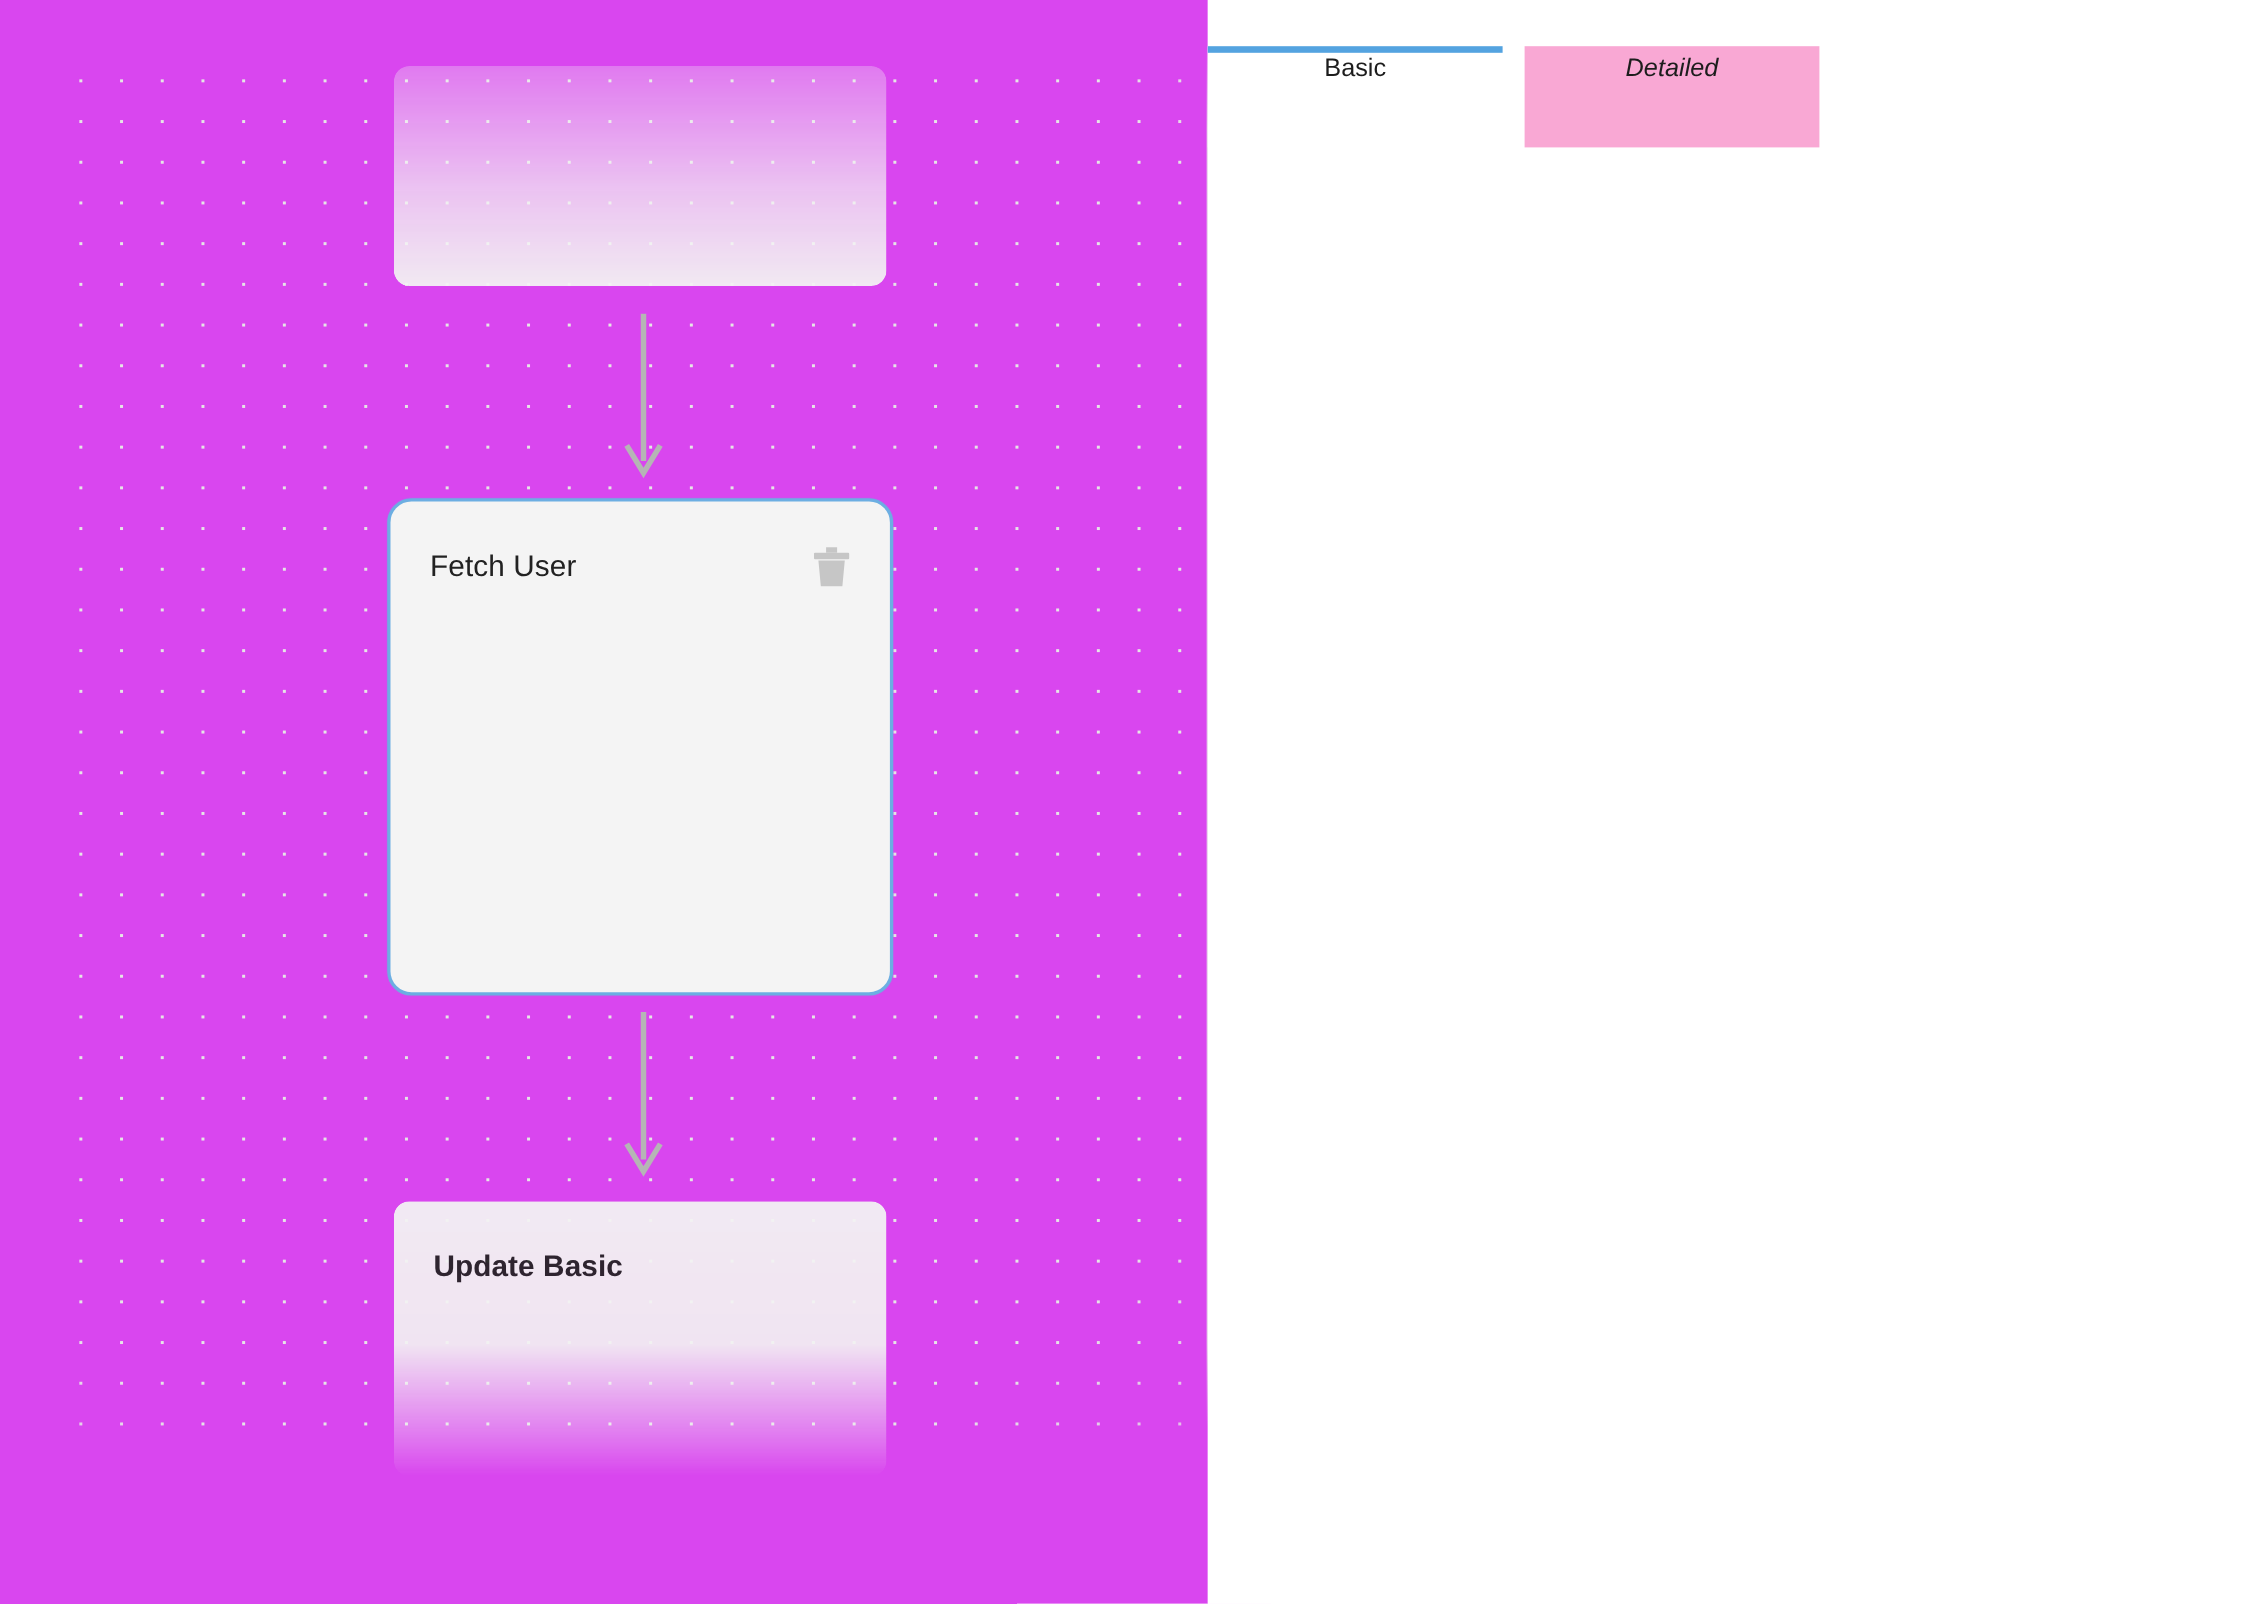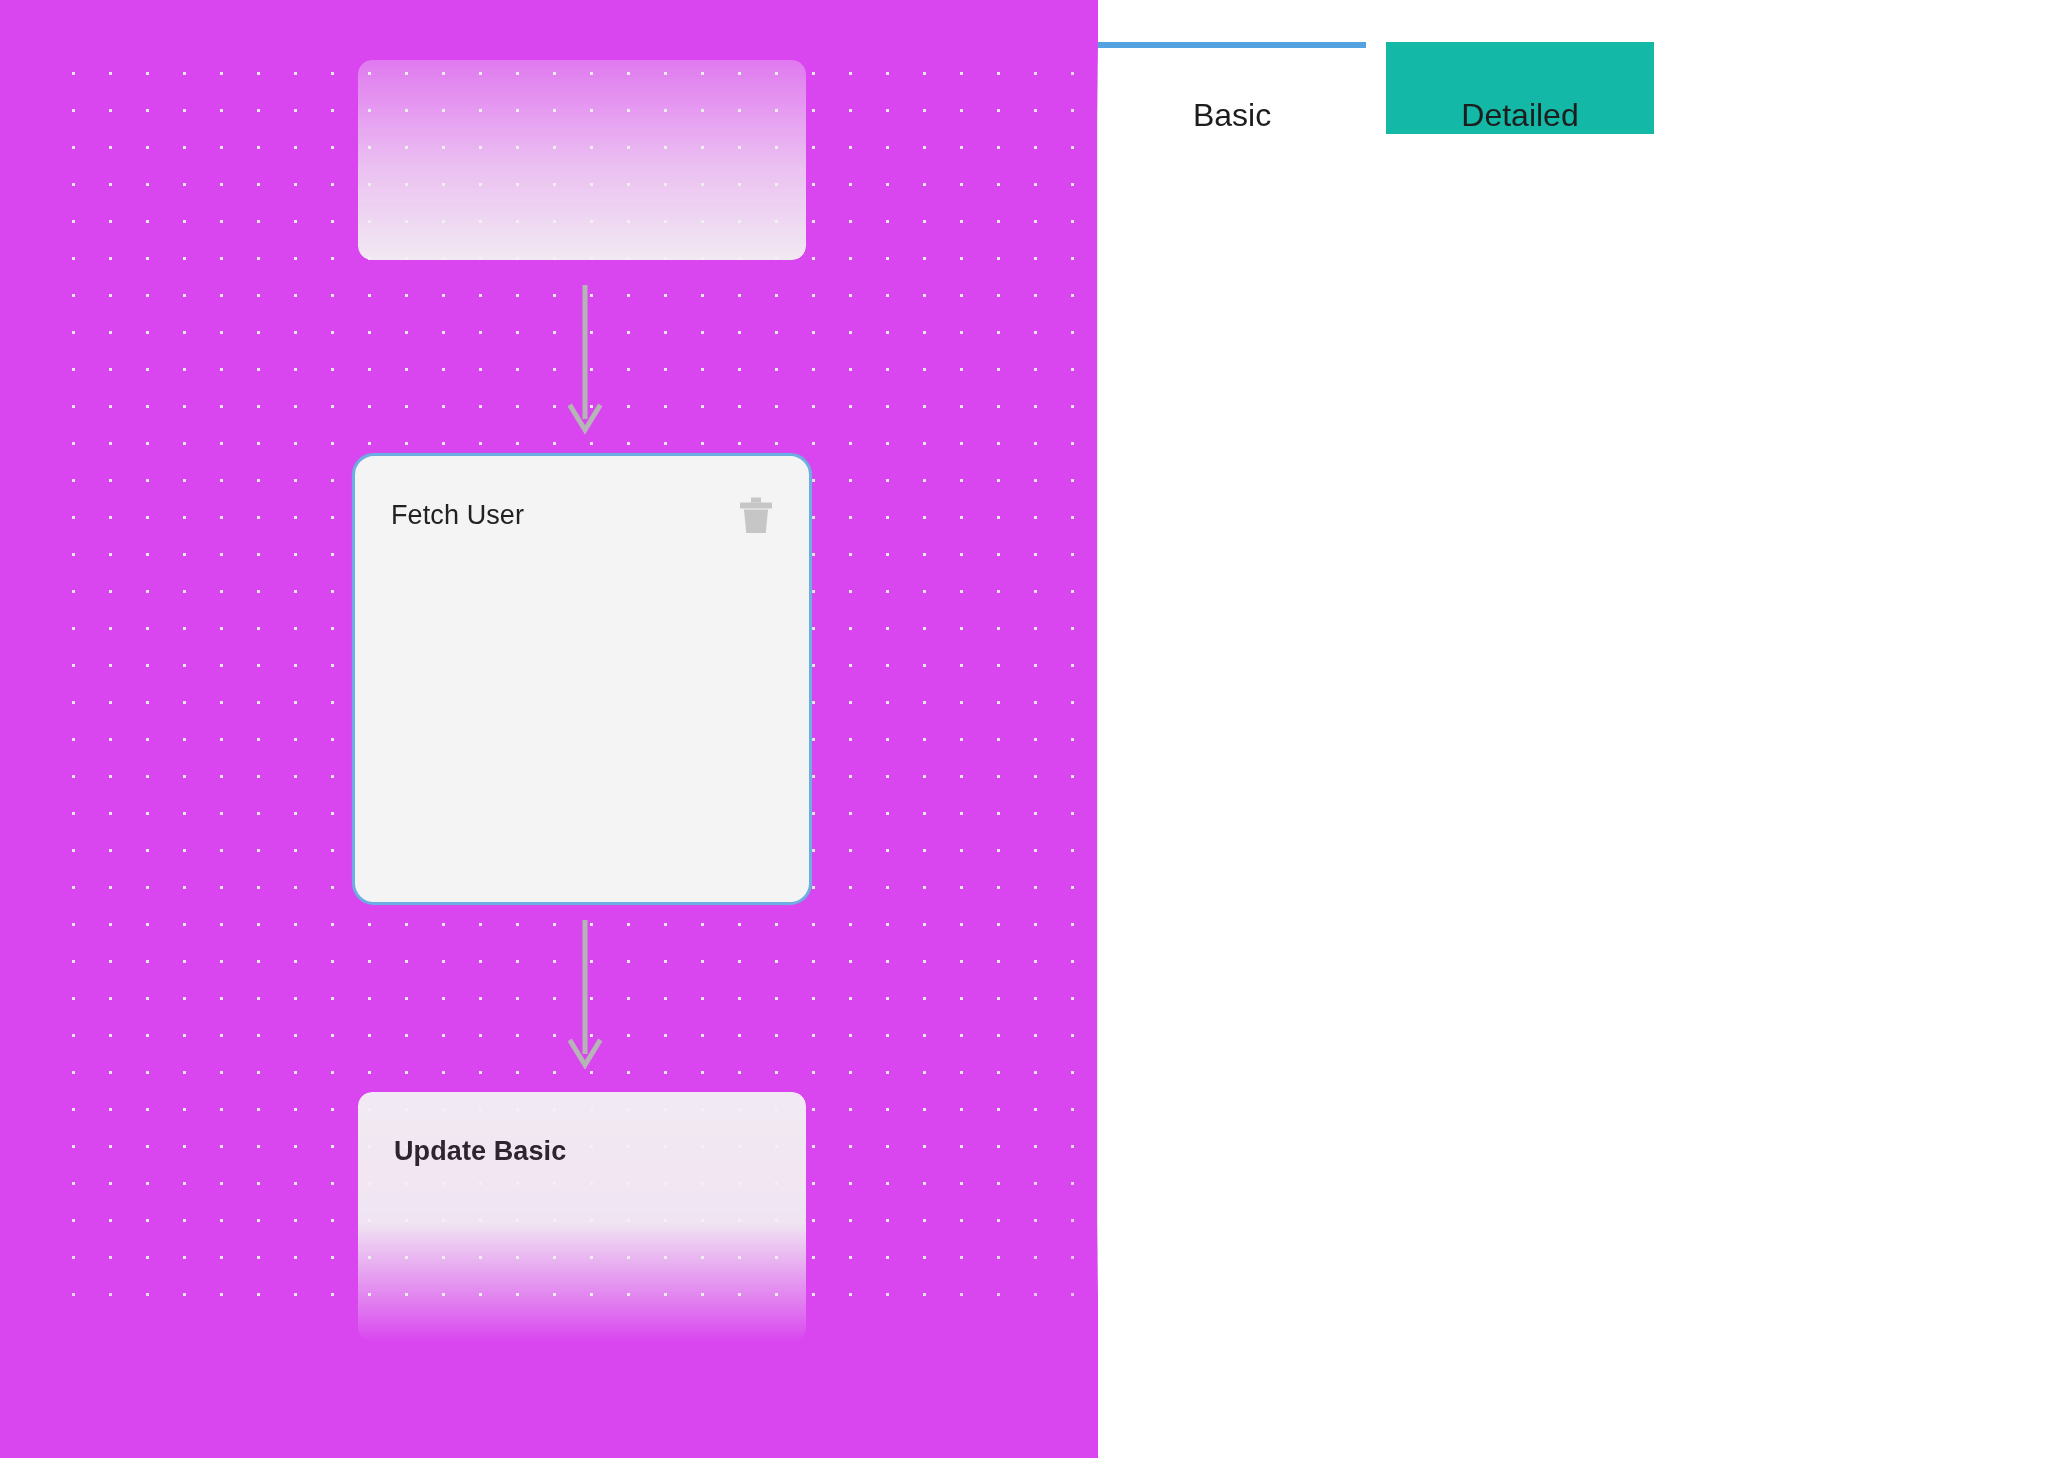--- a/index.html
+++ b/index.html
@@ -132,37 +132,38 @@
     position: absolute;
     left: 0;
     top: 42px;
     display: flex;
     align-items: stretch;
   }
   .tab {
     box-sizing: border-box;
     height: 92px;
     display: flex;
-    align-items: flex-end;
+    align-items: flex-start;
     justify-content: center;
-    font-size: 32px;
+    font-size: 23px;
     color: #1d1d1d;
     cursor: pointer;
     user-select: none;
   }
   .tab.active {
     width: 268px;
     background: #ffffff;
     border-top: 6px solid #54a3e0;
   }
   .tab.inactive {
     width: 268px;
-    background: #14b8a6;
+    background: #f9a8d4;
     border-top: 6px solid transparent;
     margin-left: 20px;
+    font-style: italic;
   }
 </style>
 </head>
 <body>
 
 <div id="flow-canvas">
 
   <div id="dot-grid"></div>
 
   <div class="flow-node" id="node-ghost-top"></div>

